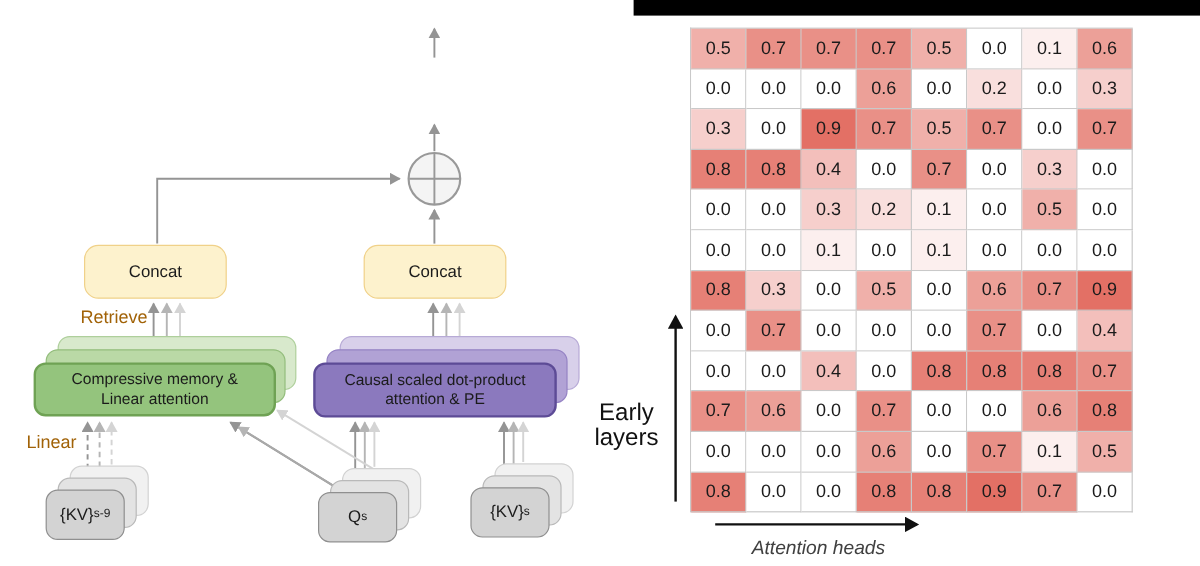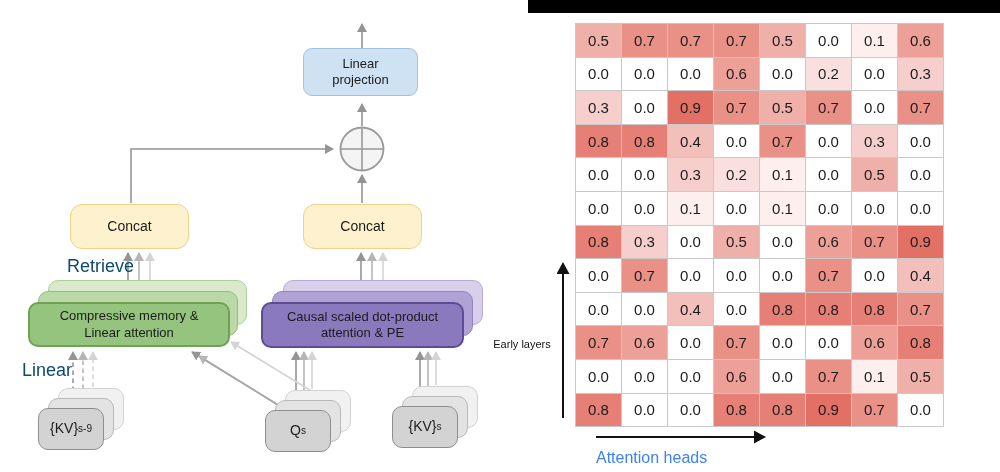--- a/index.html
+++ b/index.html
@@ -26,30 +26,30 @@
   .purple-back {left:283px;top:280px;width:200px;height:45px;background:#d8d0ea;border:1.5px solid #b7aad6;}
   .purple-mid  {left:272px;top:291px;width:201px;height:45px;background:#b1a2d5;border:1.5px solid #9583c4;}
   .purple-front{left:261px;top:302px;width:203px;height:46px;background:#8b79be;border:2px solid #5d4b96;font-size:13px;}
   .purple-front .inner{width:180px;margin:0 auto;}
   .gray-back {background:#f1f1f1;border:1.5px solid #d2d2d2;}
   .gray-mid  {background:#e3e3e3;border:1.5px solid #b9b9b9;}
   .gray-front{background:#d3d3d3;border:1.5px solid #8f8f8f;font-size:14px;}
   .gray-front sub{font-size:10px;}
   .kvbox{width:66px;height:42px;}
   
-  .bluelbl{font-size:18px;color:#0c4a6e;z-index:3;}
+  .bluelbl{font-size:15px;color:#a16207;z-index:3;}
   .retrieve{left:67px;top:256px;}
   .update{left:22px;top:360px;}
   
   .blackbar{left:528px;top:0;width:472px;height:13px;background:#000;}
   .heatmap{left:575px;top:23px;display:grid;border-top:1px solid #c9c9c9;border-left:1px solid #c9c9c9;}
   .cell{width:46px;height:33.6px;border-right:1px solid #c9c9c9;border-bottom:1px solid #c9c9c9;
         display:flex;align-items:center;justify-content:center;font-size:15px;color:#1b1b1b;box-sizing:border-box;}
-  .ylab{left:492px;top:334px;width:60px;text-align:center;font-size:11px;line-height:21px;color:#111;}
-  .xlab{left:596px;top:449px;width:172px;font-size:16px;color:#3b82f6;}
+  .ylab{left:492px;top:334px;width:60px;text-align:center;font-size:20px;line-height:21px;color:#111;}
+  .xlab{left:596px;top:449px;width:172px;text-align:center;font-size:16px;color:#404040;font-style:italic;}
 </style>
 </head>
 <body>
 
 <div class="canvas">
 
   <svg class="wires" width="1000" height="472" viewBox="0 0 1000 472">
     <defs>
       <marker id="ahD" markerUnits="userSpaceOnUse" markerWidth="10" markerHeight="10" refX="8" refY="5" orient="auto">
         <path d="M0,0 L9,5 L0,10 Z" fill="#949494"></path>
@@ -105,25 +105,20 @@
       <line x1="362" y1="128" x2="362" y2="170" stroke="#999" stroke-width="1.6"></line>
       <line x1="341" y1="149" x2="383" y2="149" stroke="#999" stroke-width="1.6"></line>
     </g>
 
     <g stroke="#111" stroke-width="2" fill="none">
       <line x1="563" y1="418" x2="563" y2="264" marker-end="url(#ahB)"></line>
       <line x1="596" y1="437" x2="764" y2="437" marker-end="url(#ahB)"></line>
     </g>
   </svg>
 
-  <div class="abs proj">
-    <div class="boxlabel">
-        <span class="inner">Linear projection</span>
-      </div>
-  </div>
 
   <div class="abs concat l">
     <div class="boxlabel">
         <span>Concat</span>
       </div>
   </div>
   <div class="abs concat r">
     <div class="boxlabel">
         <span>Concat</span>
       </div>

